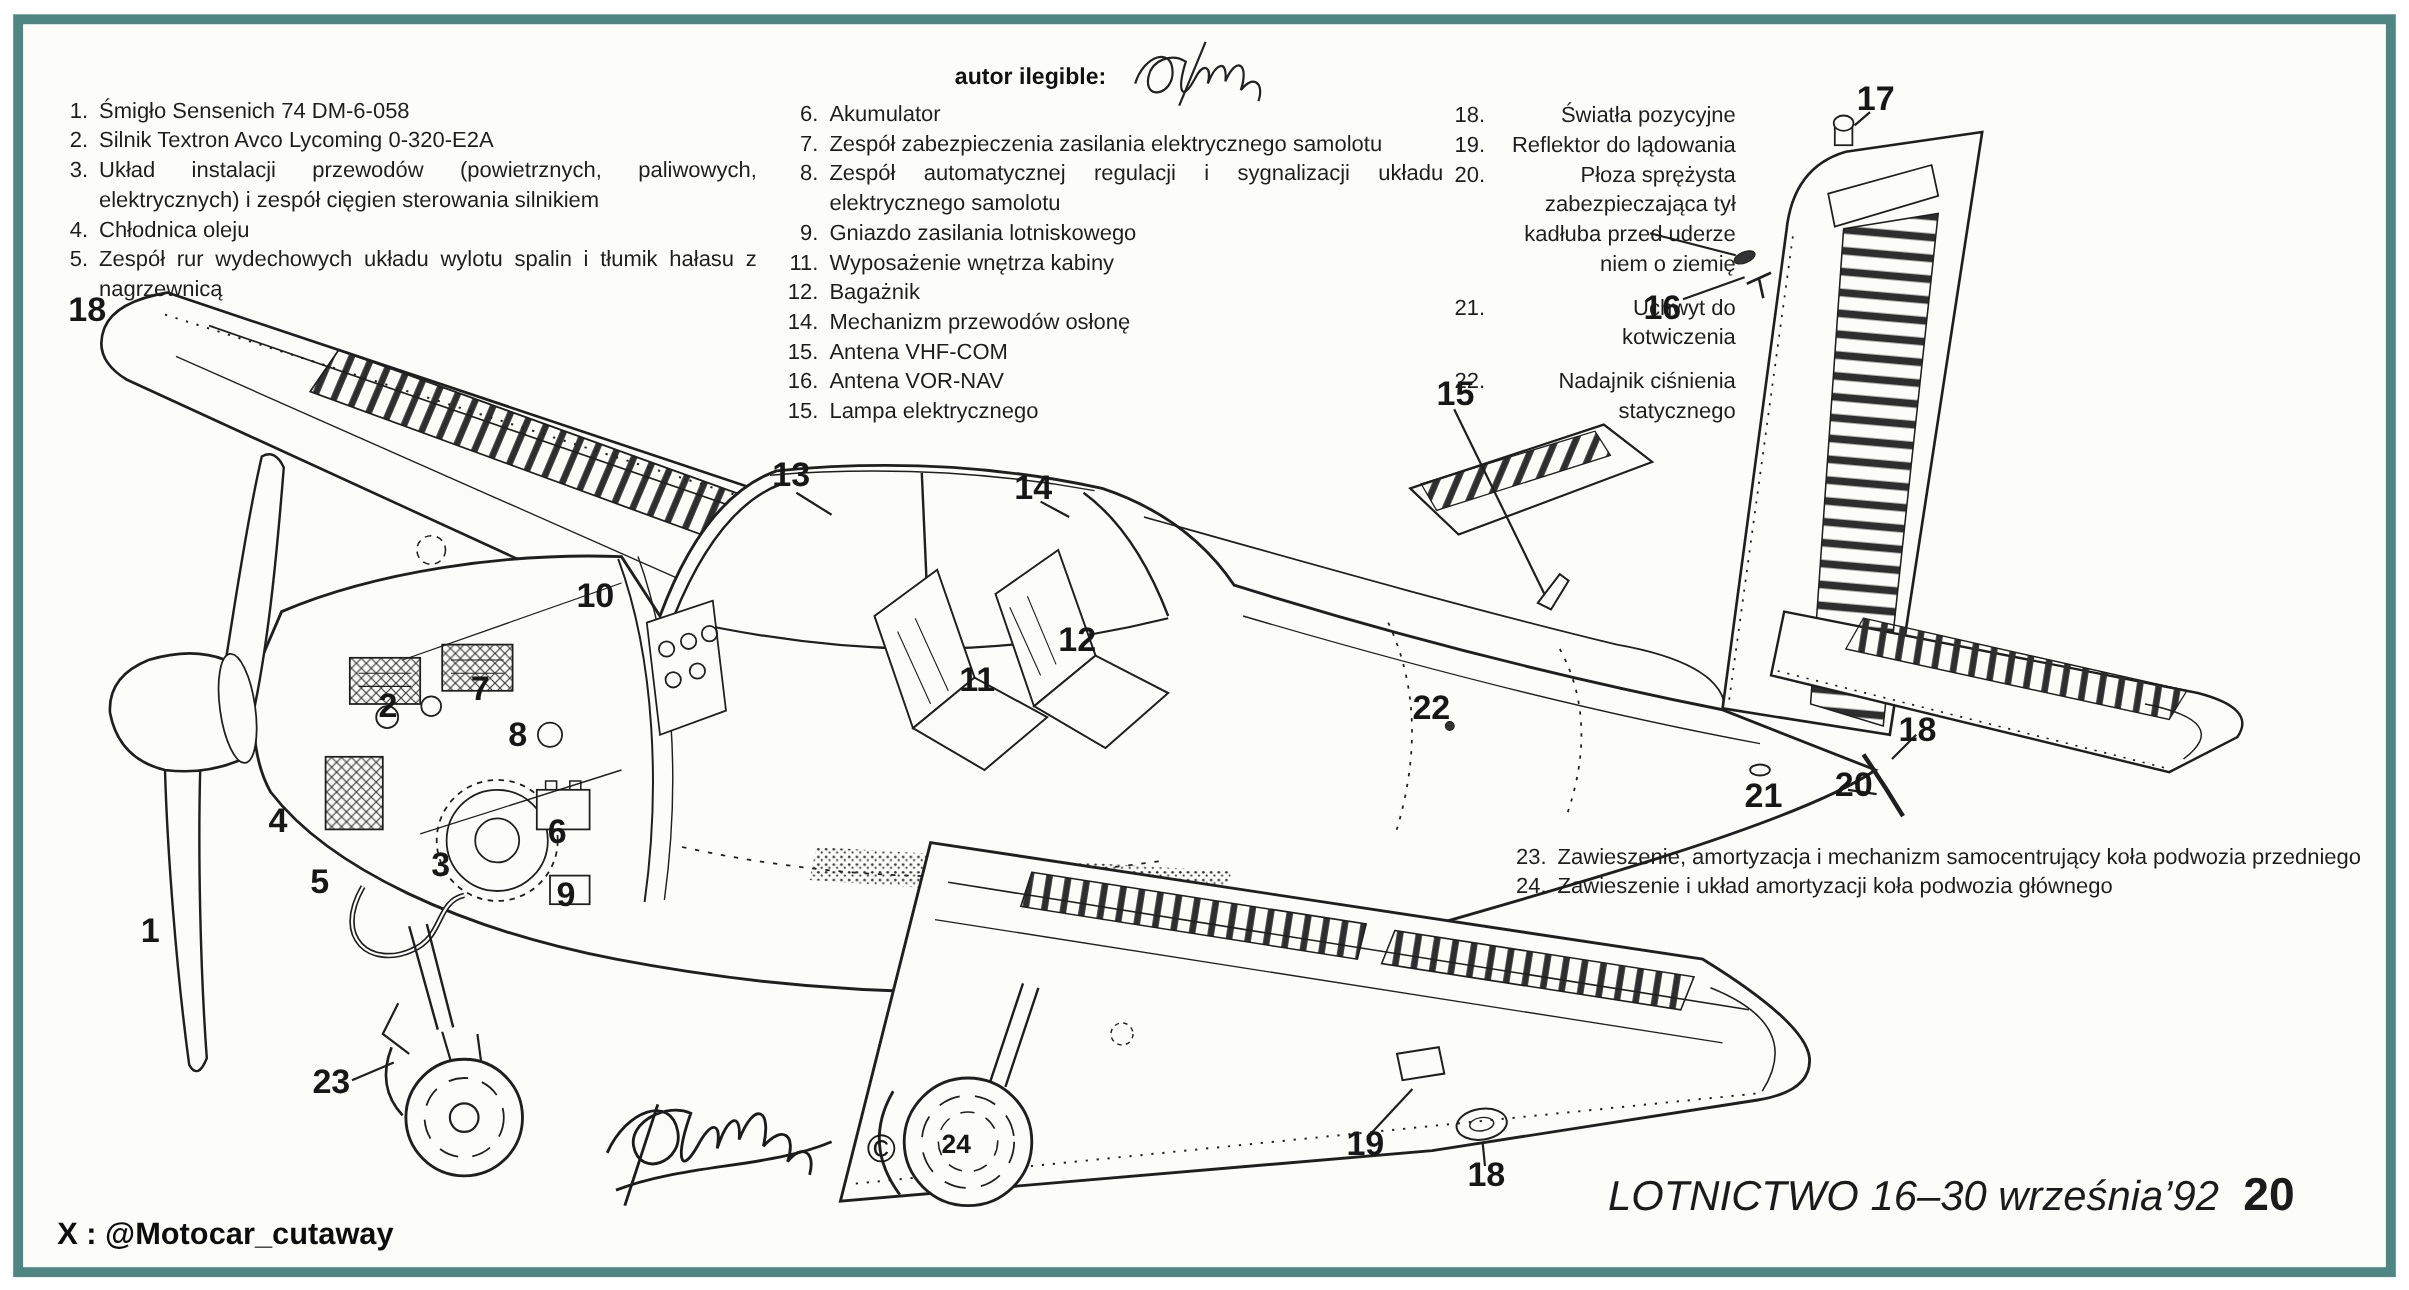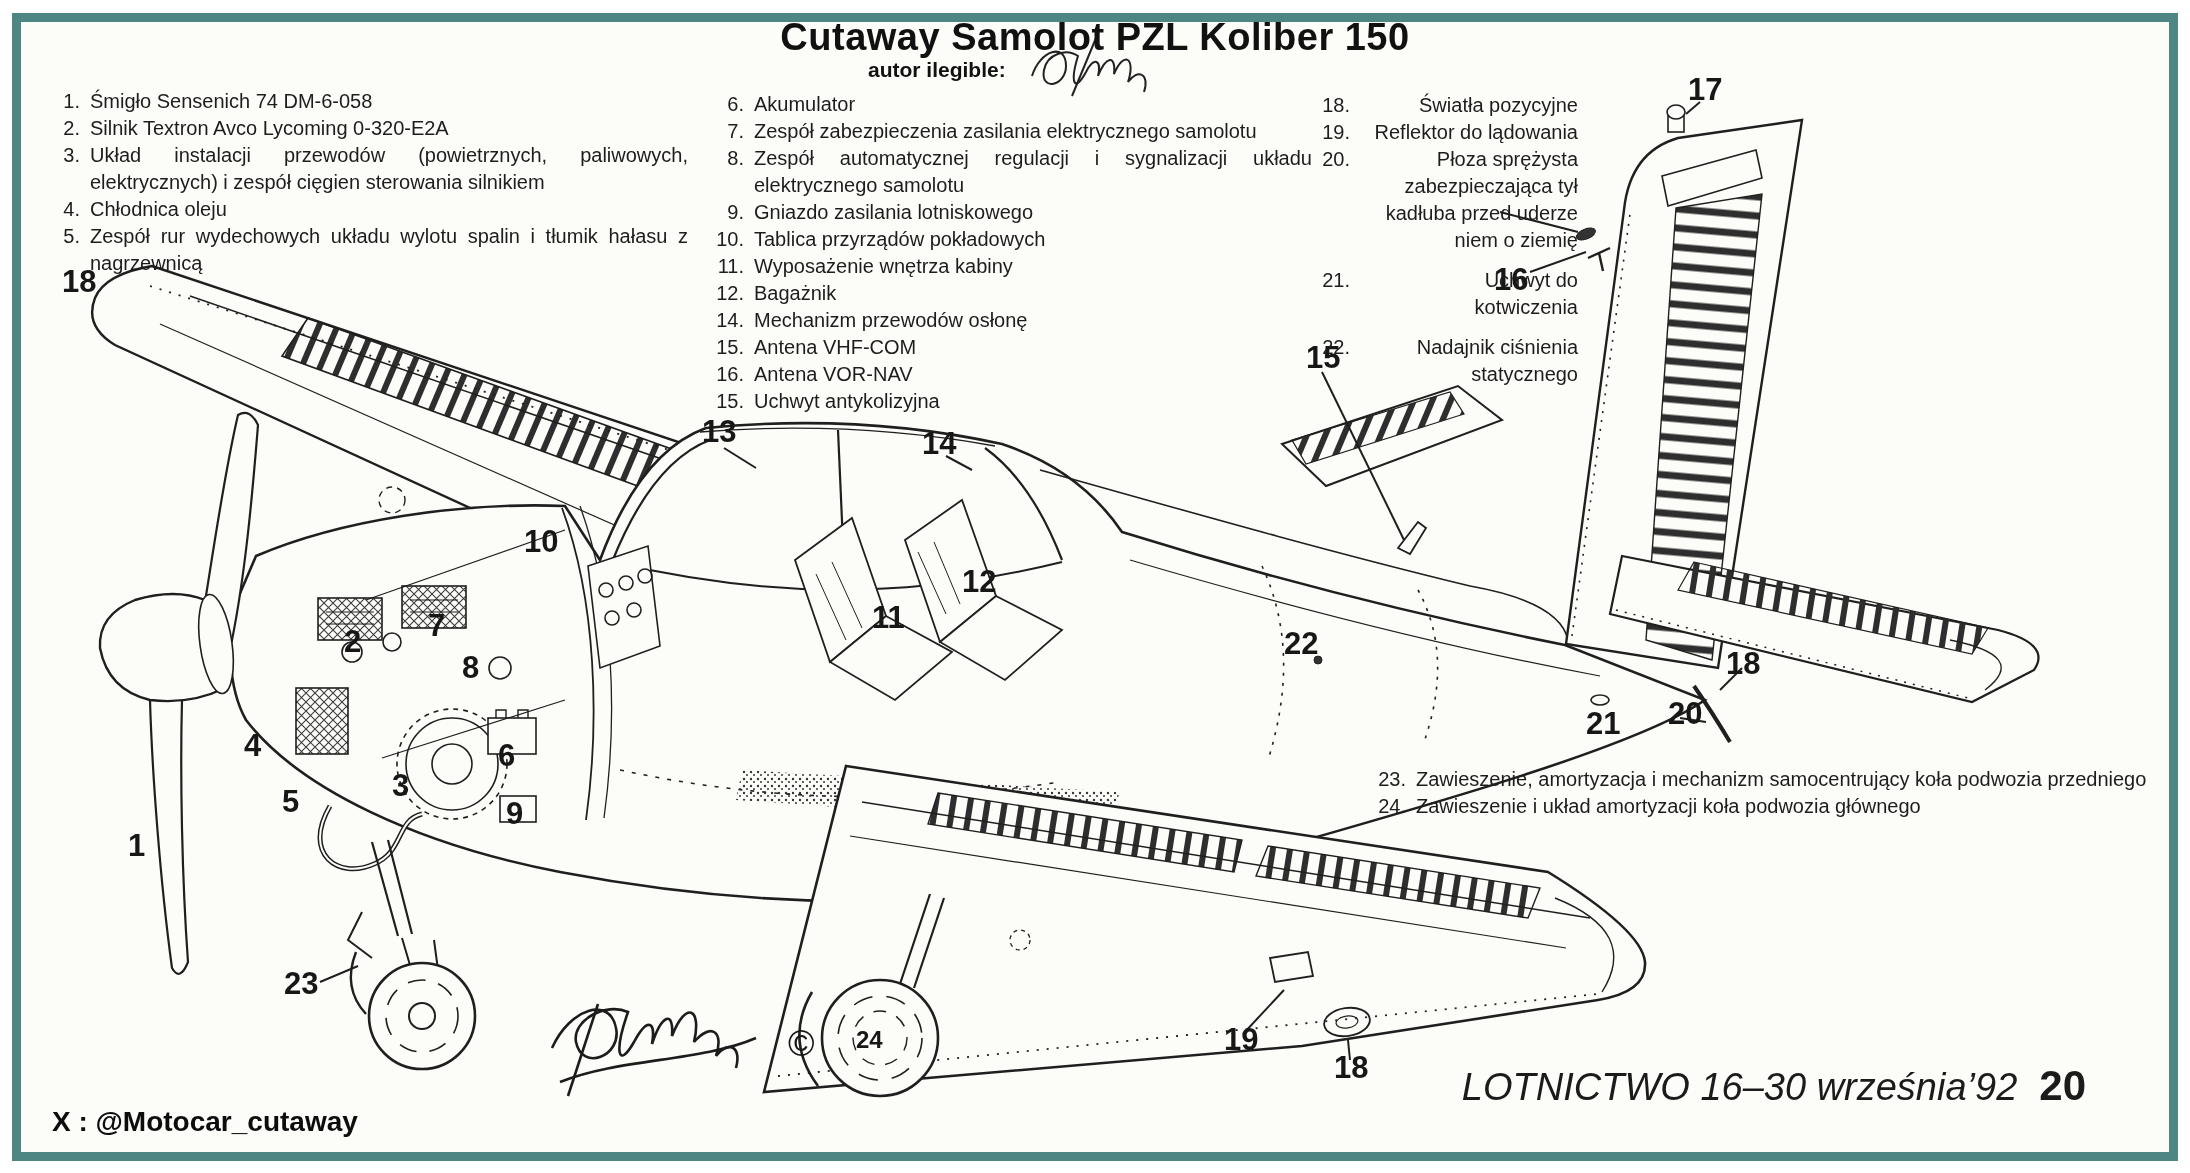--- a/index.html
+++ b/index.html
@@ -251,21 +251,20 @@
       <text class="co" x="1688" y="100">17</text>
       <text class="co" x="1586" y="734">21</text>
       <text class="co" x="1668" y="724">20</text>
       <text class="co" x="1726" y="674">18</text>
       <text class="co co-sm" x="856" y="1048">24</text>
       <text class="co" x="1224" y="1050">19</text>
       <text class="co" x="1334" y="1078">18</text>
     </g>
   </svg>
 
-  <div class="title">Cutaway Samolot PZL Koliber 150</div>
   <div class="author">autor ilegible:</div>
 
   <div class="legend lg-left">
     <div class="lrow">
         <span class="lnum">1.</span>
         <span class="ltxt">Śmigło Sensenich 74 DM-6-058</span>
       </div>
     <div class="lrow">
         <span class="lnum">2.</span>
         <span class="ltxt">Silnik Textron Avco Lycoming 0-320-E2A</span>
@@ -295,24 +294,20 @@
       </div>
     <div class="lrow">
         <span class="lnum">8.</span>
         <span class="ltxt">Zespół automatycznej regulacji i sygnalizacji układu elektrycznego samolotu</span>
       </div>
     <div class="lrow">
         <span class="lnum">9.</span>
         <span class="ltxt">Gniazdo zasilania lotniskowego</span>
       </div>
     <div class="lrow">
-        <span class="lnum">10.</span>
-        <span class="ltxt">Tablica przyrządów pokładowych</span>
-      </div>
-    <div class="lrow">
         <span class="lnum">11.</span>
         <span class="ltxt">Wyposażenie wnętrza kabiny</span>
       </div>
     <div class="lrow">
         <span class="lnum">12.</span>
         <span class="ltxt">Bagażnik</span>
       </div>
     <div class="lrow">
         <span class="lnum">14.</span>
         <span class="ltxt">Mechanizm przewodów osłonę</span>
@@ -320,21 +315,21 @@
     <div class="lrow">
         <span class="lnum">15.</span>
         <span class="ltxt">Antena VHF-COM</span>
       </div>
     <div class="lrow">
         <span class="lnum">16.</span>
         <span class="ltxt">Antena VOR-NAV</span>
       </div>
     <div class="lrow">
         <span class="lnum">15.</span>
-        <span class="ltxt">Uchwyt antykolizyjna</span>
+        <span class="ltxt">Lampa elektrycznego</span>
       </div>
   </div>
 
   <div class="legend lg-right">
     <div class="lrow">
         <span class="lnum">18.</span>
         <span class="ltxt">Światła pozycyjne</span>
       </div>
     <div class="lrow">
         <span class="lnum">19.</span>

